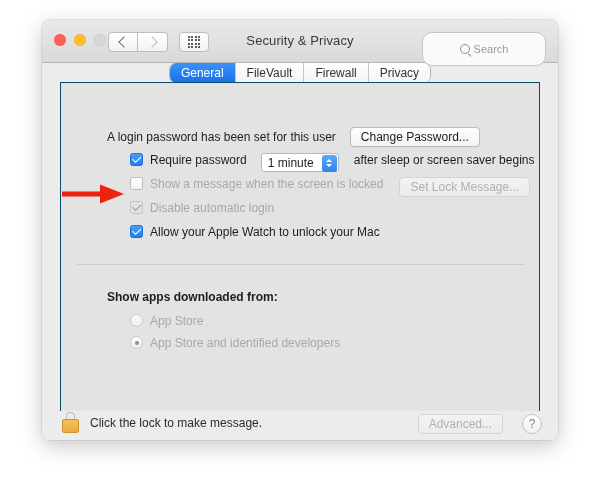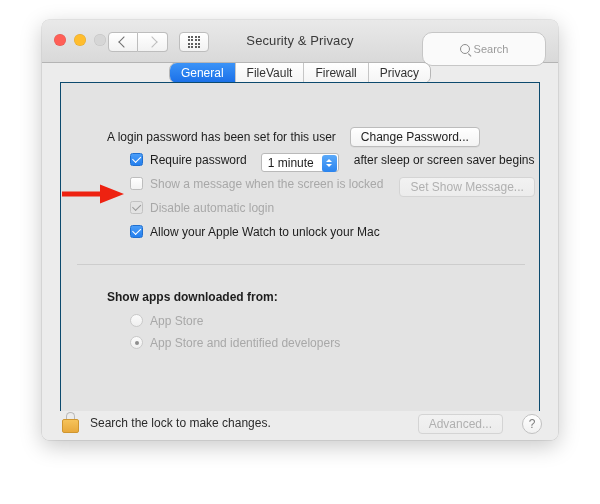--- a/index.html
+++ b/index.html
@@ -458,21 +458,21 @@
             <span class="arrow-u"></span>
             <span class="arrow-d"></span>
           </span>
         </span>
         <span style="margin-left:8px;">after sleep or screen saver begins</span>
       </div>
 
       <div class="row cbrow" style="left:69px; top:94px;">
         <span class="cb off"></span>
         <span class="txt-dim">Show a message when the screen is locked</span>
-        <span class="btn disabled" style="margin-left:9px;">Set Show Message...</span>
+        <span class="btn disabled" style="margin-left:9px;">Set Lock Message...</span>
       </div>
 
       <div class="row cbrow" style="left:69px; top:118px;">
         <span class="cb dim-on">
           <span class="tick"></span>
         </span>
         <span class="txt-dim">Disable automatic login</span>
       </div>
 
       <div class="row cbrow" style="left:69px; top:142px;">
@@ -496,21 +496,21 @@
         <span class="txt-dim">App Store and identified developers</span>
       </div>
 
     </div>
 
     <div class="footer">
       <div class="lock">
         <span class="shackle"></span>
         <span class="body"></span>
       </div>
-      <div class="footer-text">Search the lock to make changes.</div>
+      <div class="footer-text">Click the lock to make message.</div>
       <span class="btn disabled advanced">Advanced...</span>
       <span class="help">?</span>
     </div>
 
   </div>
 
   <svg class="arrow-annot" viewBox="0 0 66 22">
     <path d="M2 8.5 L40 8.5 L40 1.5 L64 11 L40 20.5 L40 13.5 L2 13.5 Z" fill="#ee2211"></path>
   </svg>
 

